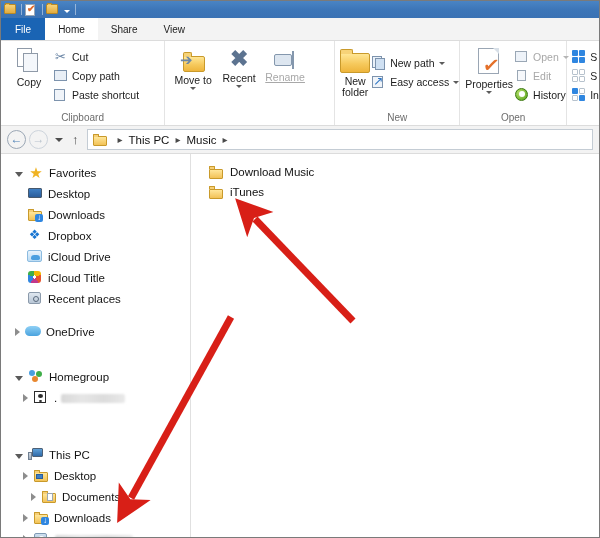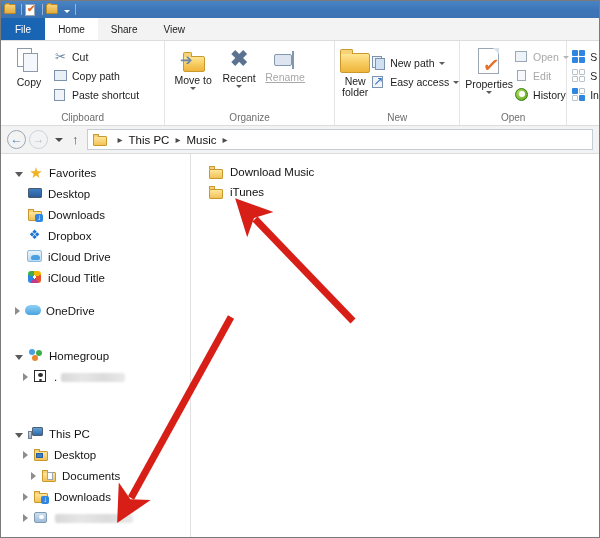--- a/index.html
+++ b/index.html
@@ -886,21 +886,20 @@
           <div class="caret-under"></div>
         </div>
         <div class="bigbtn dim">
           <div class="ico ico-rename" style="margin-top:3px">
             <div class="rename-box"></div>
               <div class="rename-bar"></div>
           </div>
           <div class="lbl">Rename</div>
         </div>
       </div>
-      <div class="rgroup-label">Organize</div>
     </div>
 
     <div class="rgroup" style="width:125px">
       <div class="rgroup-body">
         <div class="bigbtn" style="width:44px">
           <div class="ico ico-folder-lg">
             <div class="folder-lg-body"></div>
               <div class="folder-lg-tab"></div>
           </div>
           <div class="lbl">New folder</div>
@@ -1055,20 +1054,26 @@
             <span class="ni-icloud"></span>
           </span>
         <span class="txt">iCloud Drive</span>
       </div>
       <div class="navitem indent1">
         <span class="ni">
             <span class="ni-photos"></span>
           </span>
         <span class="txt">iCloud Title</span>
       </div>
+      <div class="navitem indent1">
+        <span class="ni">
+            <span class="ni-recent"></span>
+          </span>
+        <span class="txt">Recent places</span>
+      </div>
 
       <div class="navspace"></div>
 
       <div class="navitem indent-exp">
         <span class="exp-tri"></span>
         <span class="ni">
             <span class="ni-onedrive"></span>
           </span>
         <span class="txt">OneDrive</span>
       </div>

